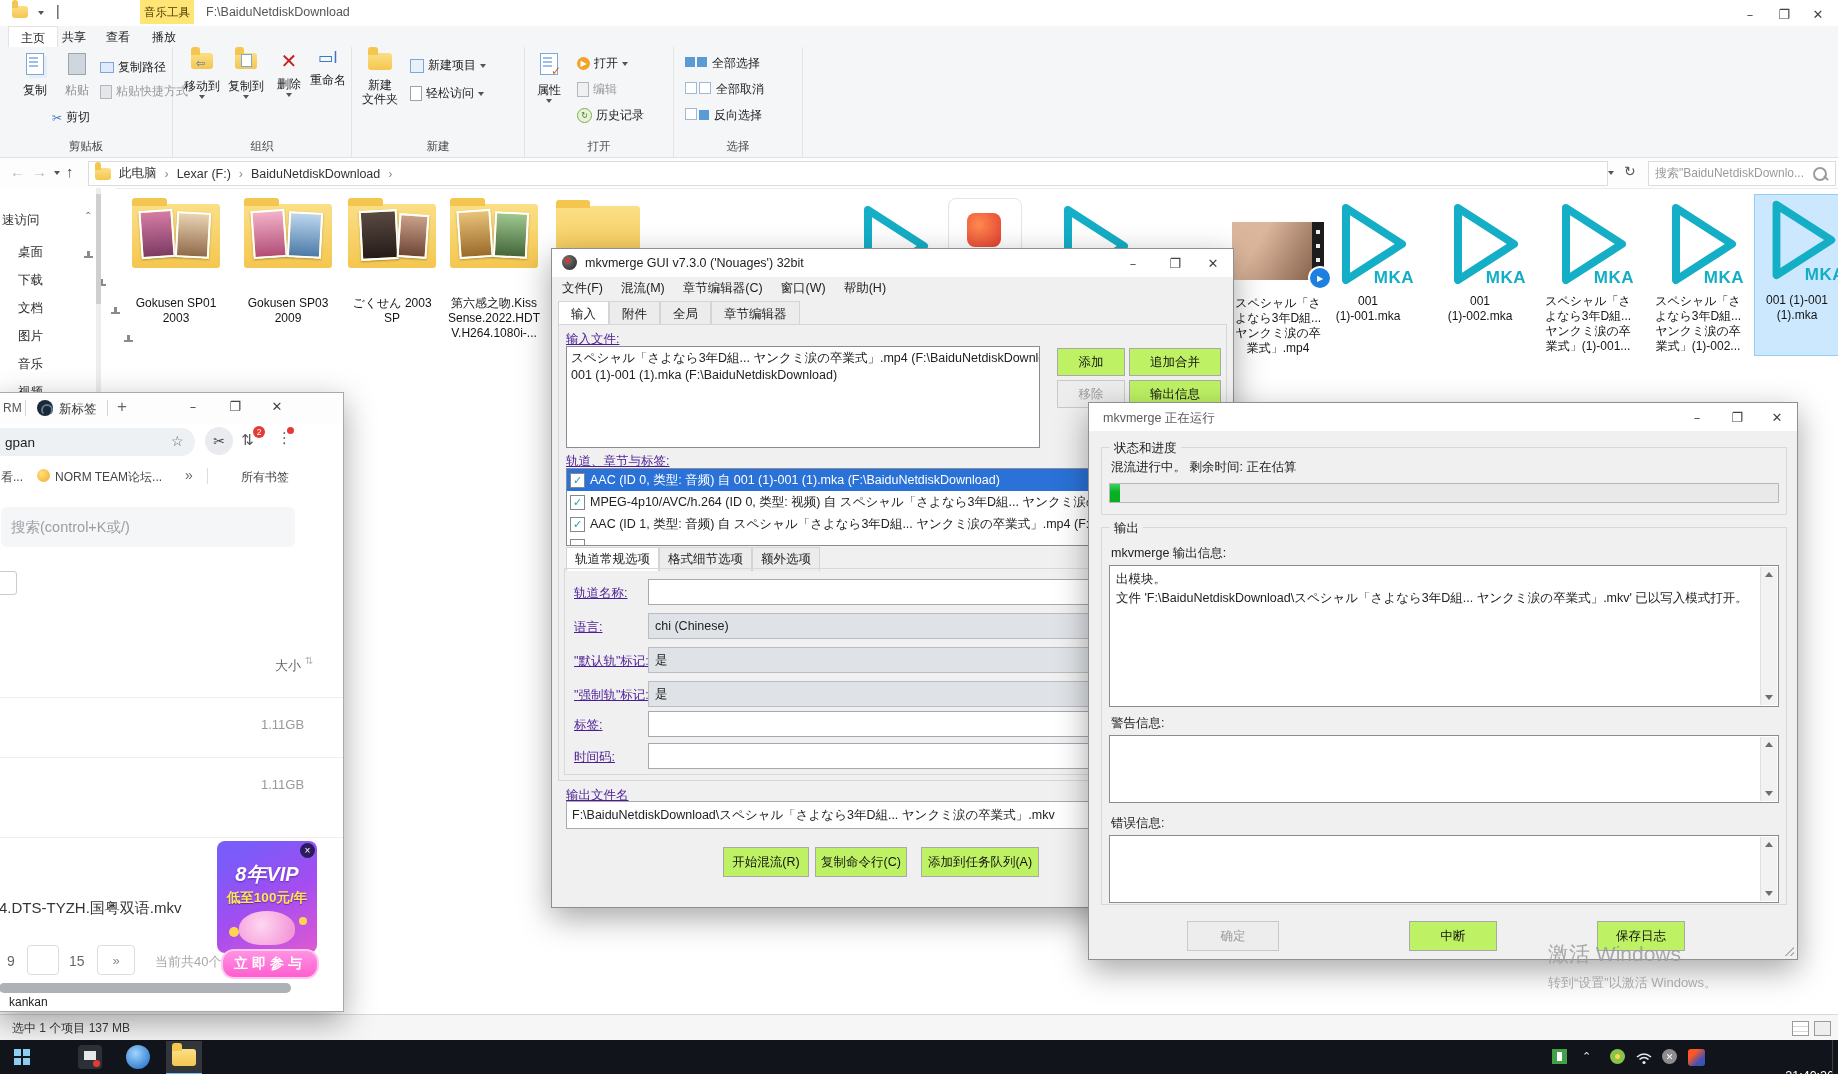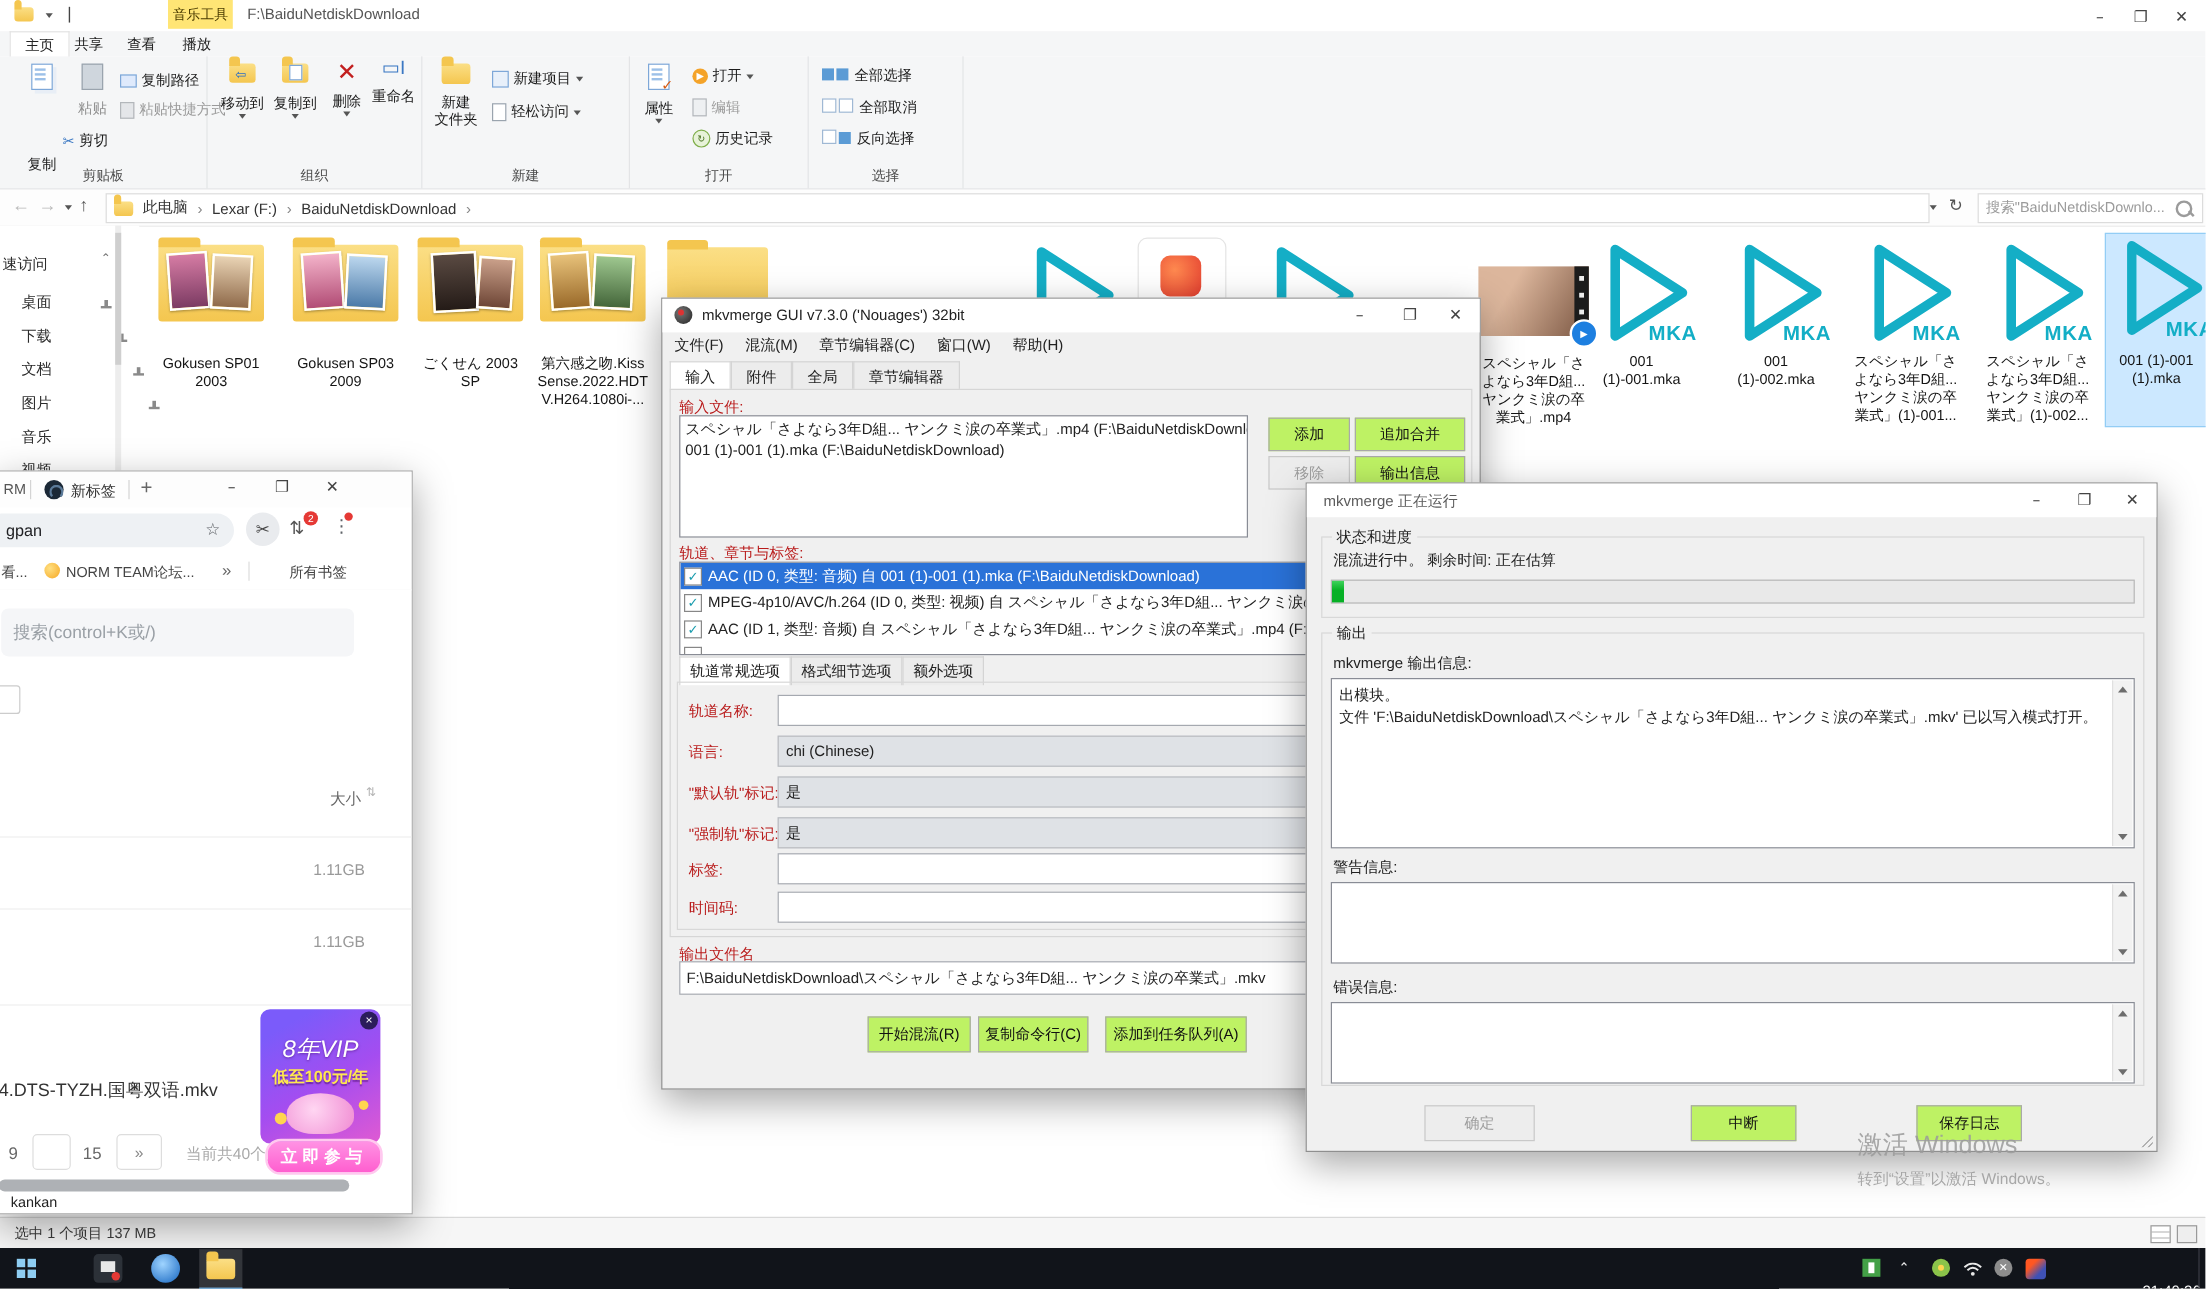--- a/index.html
+++ b/index.html
@@ -14,21 +14,21 @@
   .wctl{position:absolute;top:3px;width:32px;height:22px;display:flex;align-items:center;justify-content:center;
         font-size:13px;color:#444;font-family:"DejaVu Sans",sans-serif;}
   
   .b32{position:absolute;display:flex;align-items:center;justify-content:center;background:#bef264;
        border:1px solid #a9a9a9;font-size:12.5px;color:#111;}
   .b32.dis{color:#9d9d9d;background:#ededed;border-color:#c9c9c9;}
   .tb{position:absolute;background:#fff;border:1px solid #a5a9b0;font-size:12.5px;}
   .combo{position:absolute;background:#dfe2e6;border:1px solid #b9bcc0;font-size:12.5px;display:flex;align-items:center;padding-left:6px;}
   .gb{position:absolute;border:1px solid #d8d8d8;}
   .gbt{position:absolute;top:-8px;left:8px;background:#f0f0f0;padding:0 4px;font-size:12.5px;color:#222;}
-  .lbl{position:absolute;font-size:12.5px;color:#b91c1c;}
+  .lbl{position:absolute;font-size:12.5px;color:#4c1d95;text-decoration:underline;}
   .wtabs{position:absolute;display:flex;}
   .wtab{font-size:12.5px;padding:4px 12px;border:1px solid #d4d4d4;border-bottom:none;background:#ececec;color:#222;}
   .wtab.on{background:#fff;}
   .sb{position:absolute;top:1px;bottom:1px;right:1px;width:16px;background:#f2f2f2;border-left:1px solid #e0e0e0;}
   .tri-u{width:0;height:0;border-left:4px solid transparent;border-right:4px solid transparent;border-bottom:5px solid #6d6d6d;position:absolute;left:4px;top:5px;}
   .tri-d{width:0;height:0;border-left:4px solid transparent;border-right:4px solid transparent;border-top:5px solid #6d6d6d;position:absolute;left:4px;bottom:5px;}
   .cdn{display:inline-block;width:0;height:0;border-left:3px solid transparent;border-right:3px solid transparent;border-top:4px solid #555;vertical-align:middle;}
   
   .ribbon{position:absolute;left:0;top:47px;width:1838px;height:110px;background:#f5f6f7;border-bottom:1px solid #e1e2e4;display:flex;}
   .rgroup{position:relative;height:100%;border-right:1px solid #e3e4e6;flex:none;}
@@ -78,21 +78,21 @@
 
   <div class="abs" style="left:0;top:26px;width:1838px;height:21px;background:#f5f6f7;">
     <div class="abs" style="left:8px;top:0;padding:3px 12px;background:#fff;border:1px solid #e3e3e3;border-bottom:none;font-size:12px;">主页</div>
     <div class="abs" style="left:62px;top:3px;font-size:12px;">共享</div>
     <div class="abs" style="left:106px;top:3px;font-size:12px;">查看</div>
     <div class="abs" style="left:152px;top:3px;font-size:12px;">播放</div>
   </div>
 
   <div class="ribbon">
     <div class="rgroup" style="width:172px;">
-      <div class="bigbtn" style="left:16px;top:6px;width:38px;gap:47px;">
+      <div class="bigbtn" style="left:16px;top:6px;width:38px;">
         <span class="docicon" style="box-shadow:3px 3px 0 #e8eef6;"></span>
         <span style="margin-top:8px;">复制</span>
       </div>
       <div class="bigbtn" style="left:58px;top:6px;width:38px;color:#8f8f8f;">
         <span style="width:16px;height:20px;background:#cfd6dd;border:1px solid #9aa4ae;"></span>
         <span style="margin-top:8px;">粘贴</span>
       </div>
       <div class="smbtn" style="left:100px;top:12px;">
         <span style="width:12px;height:9px;background:#dfeafc;border:1px solid #7da7d8;"></span>
         <span>复制路径</span>
@@ -414,21 +414,21 @@
     <span class="abs" style="left:8px;top:462px;font-size:14px;color:#666;">9</span>
     <span class="abs" style="left:28px;top:454px;width:30px;height:28px;border:1px solid #ddd;border-radius:4px;background:#fff;"></span>
     <span class="abs" style="left:70px;top:462px;font-size:14px;color:#666;">15</span>
     <span class="abs" style="left:98px;top:454px;width:36px;height:28px;border:1px solid #ddd;border-radius:4px;background:#fff;display:flex;align-items:center;justify-content:center;color:#888;font-size:13px;">
         <i style="font-style:normal;">»</i>
       </span>
     <span class="abs nowrap" style="left:156px;top:462px;font-size:13px;color:#a9a9a9;">当前共40个文件</span>
 
     <div class="abs" style="left:218px;top:350px;width:100px;height:112px;border-radius:8px;background:linear-gradient(150deg,#7b5bfa 15%,#a44df0 55%,#e05ad2);overflow:visible;">
       <span style="position:absolute;right:2px;top:2px;width:15px;height:15px;border-radius:50%;background:rgba(10,10,40,.75);color:#fff;font-size:10px;display:flex;align-items:center;justify-content:center;">×</span>
-      <div style="position:absolute;left:0;top:20px;width:100%;text-align:center;color:#fff;font-weight:normal;font-size:20px;font-style:italic;text-shadow:0 1px 2px rgba(60,0,90,.5);">8年VIP</div>
+      <div style="position:absolute;left:0;top:20px;width:100%;text-align:center;color:#fff;font-weight:bold;font-size:20px;font-style:italic;text-shadow:0 1px 2px rgba(60,0,90,.5);">8年VIP</div>
       <div style="position:absolute;left:0;top:48px;width:100%;text-align:center;color:#ffe84d;font-weight:bold;font-size:13.5px;text-shadow:0 1px 1px rgba(60,0,90,.5);">低至100元/年</div>
       <span style="position:absolute;left:22px;top:70px;width:56px;height:34px;border-radius:50% 50% 40% 40%;background:radial-gradient(circle at 40% 40%,#ffd6f2,#f08ad2);"></span>
       <span style="position:absolute;left:12px;top:86px;width:10px;height:10px;border-radius:50%;background:#ffd54f;"></span>
       <span style="position:absolute;left:82px;top:76px;width:8px;height:8px;border-radius:50%;background:#ffd54f;"></span>
     </div>
     <div class="abs" style="left:222px;top:458px;width:94px;height:26px;border-radius:13px;background:linear-gradient(#ff93e4,#ff5ecf);border:2px solid #ffc9ef;display:flex;align-items:center;justify-content:center;">
       <span style="color:#fff;font-weight:bold;font-size:14px;letter-spacing:4px;">立即参与</span>
     </div>
     <div class="abs" style="left:0;top:492px;width:292px;height:10px;border-radius:5px;background:#aeb1b5;"></div>
     <span class="abs" style="left:10px;top:504px;font-size:12px;color:#222;">kankan</span>

